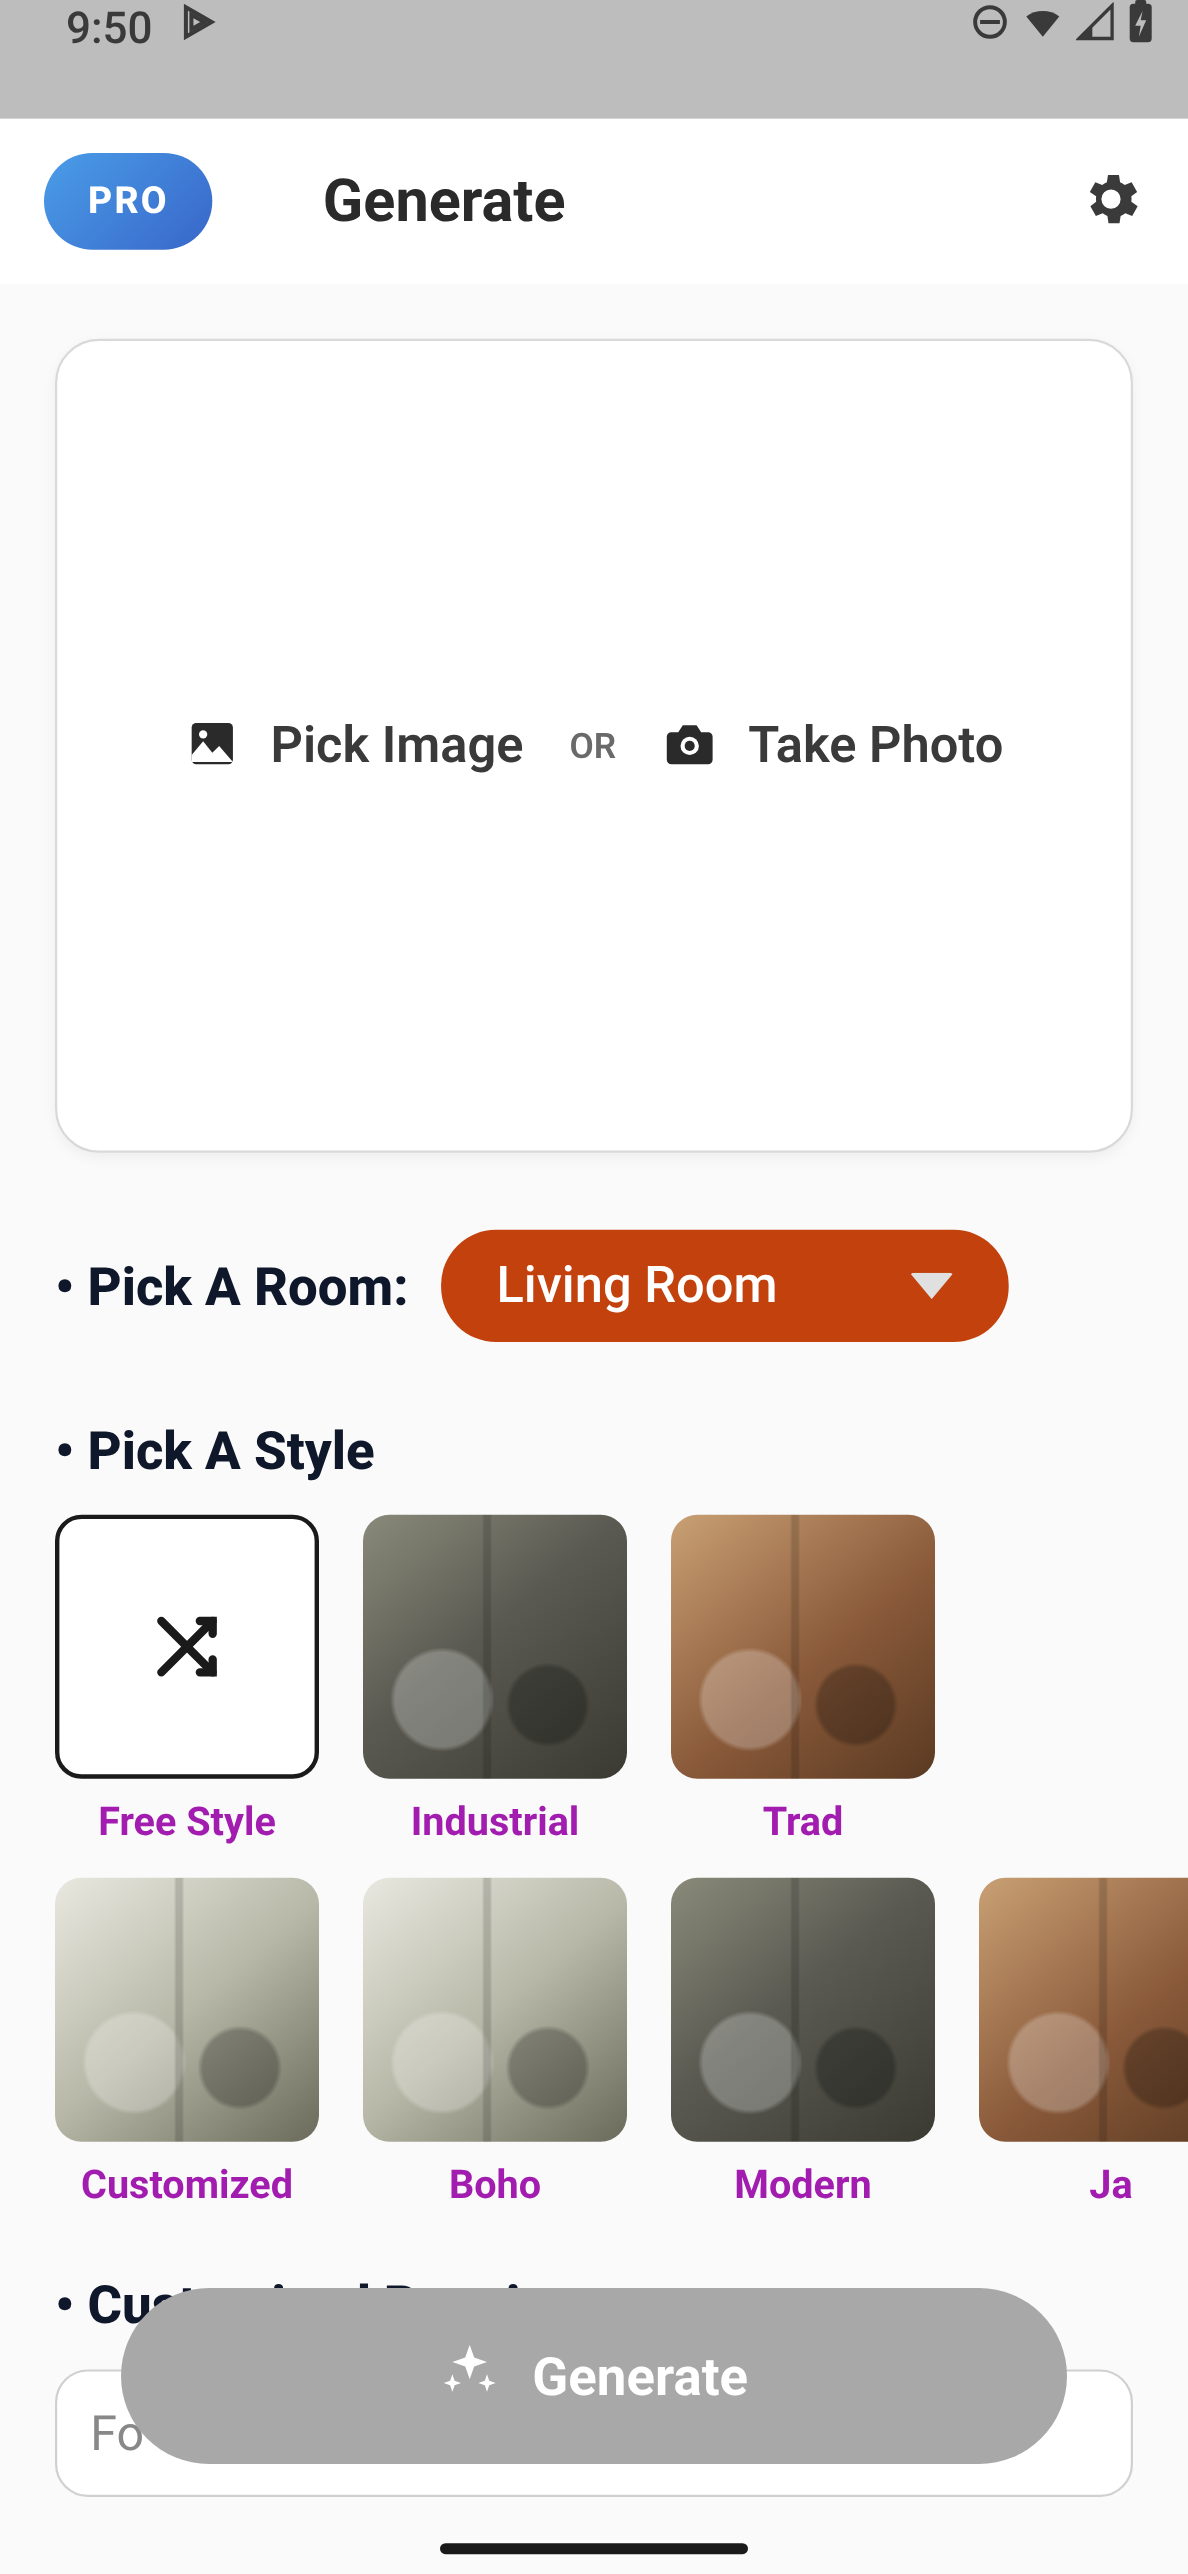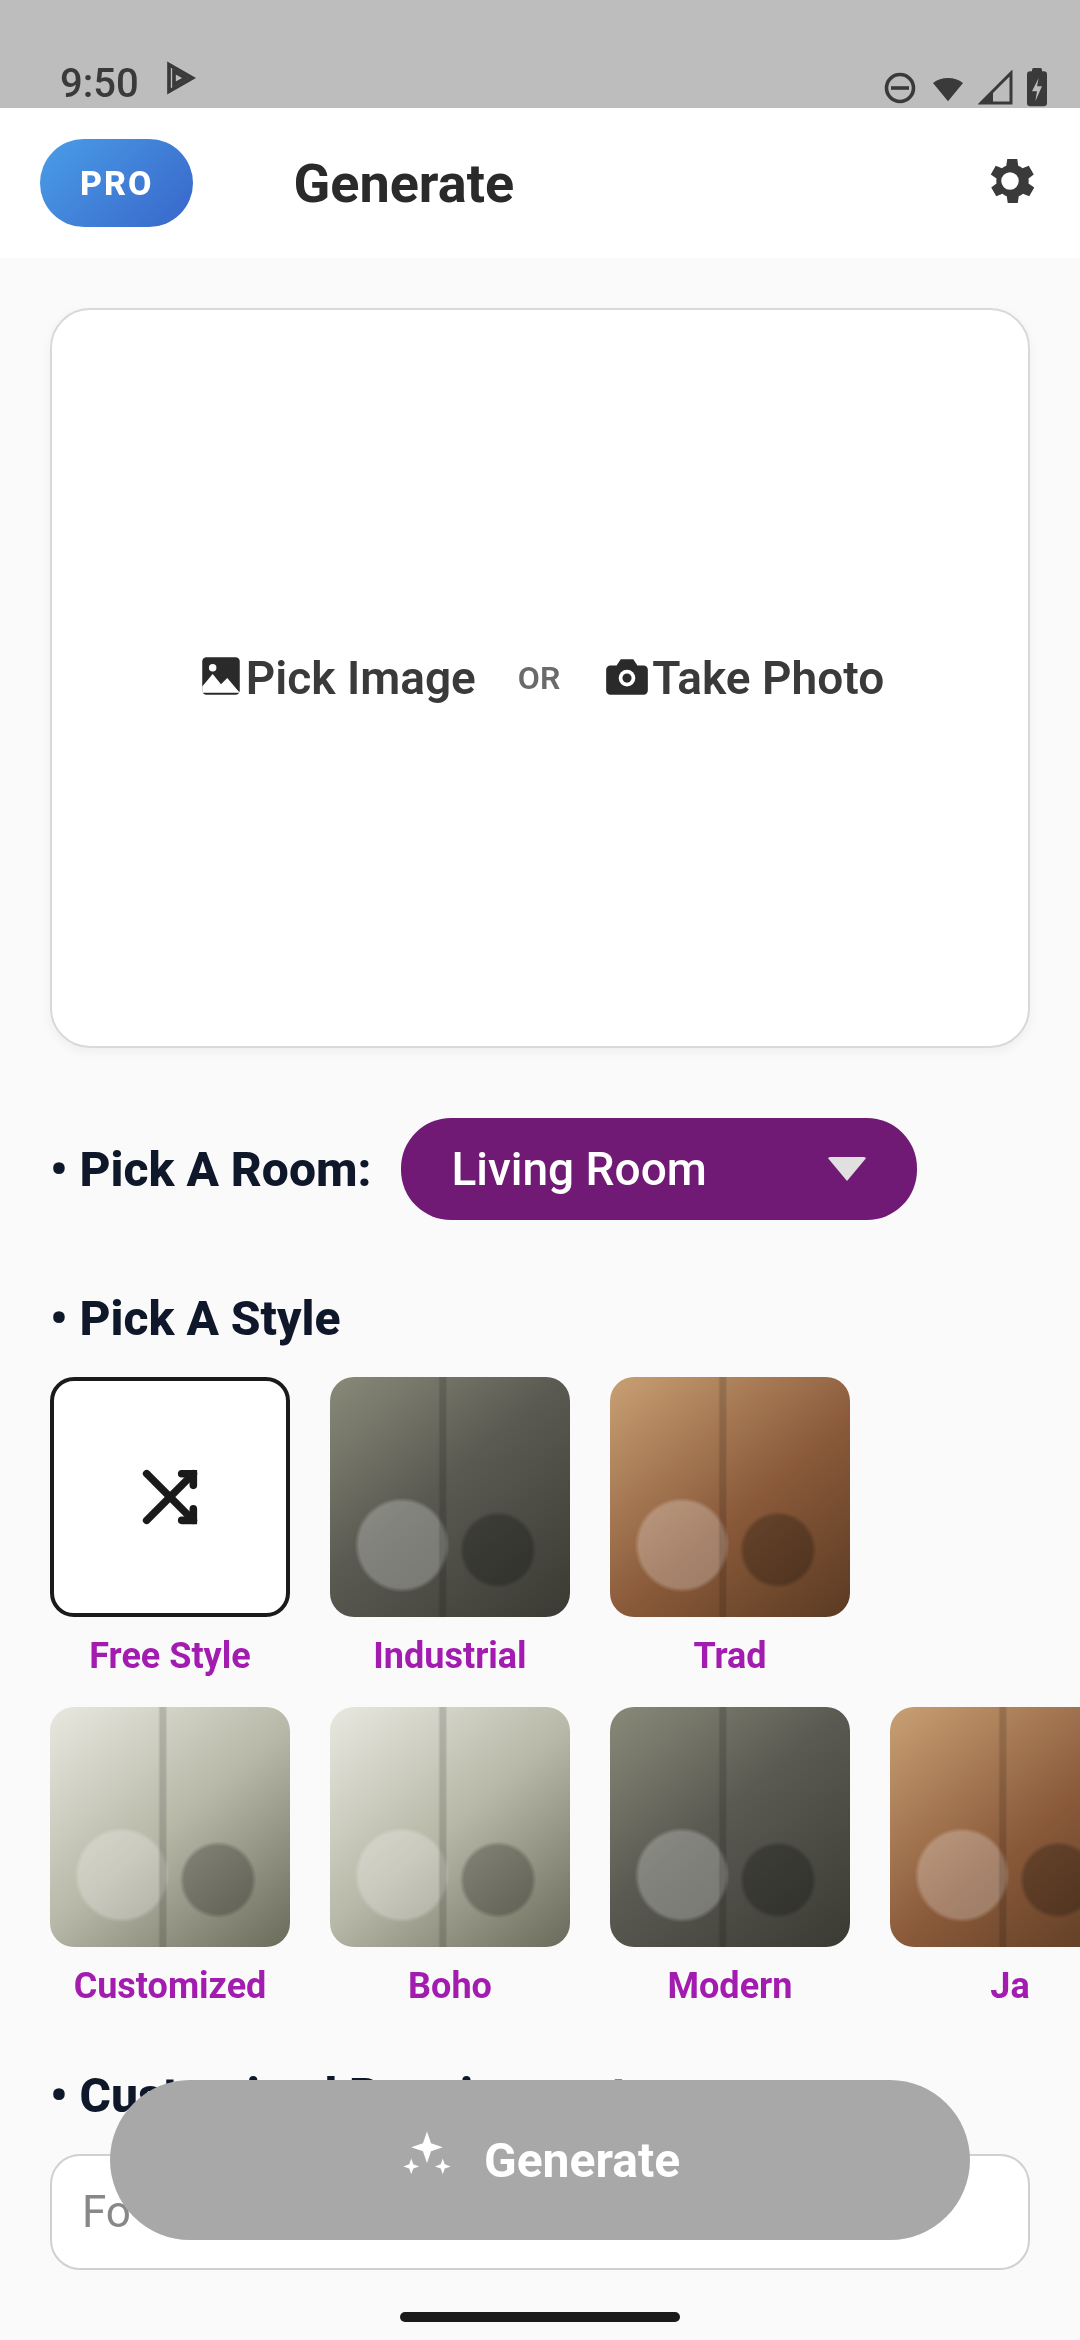--- a/index.html
+++ b/index.html
@@ -8,21 +8,21 @@
     height: 2340px;
     font-family: -apple-system, BlinkMacSystemFont, "Segoe UI", Roboto, sans-serif;
     background: #fafafa;
     overflow: hidden;
     position: relative;
   }
   .status-bar {
     height: 108px;
     background: #bdbdbd;
     display: flex;
-    align-items: flex-end;
+    align-items: flex-start;
     justify-content: space-between;
     padding: 0 30px 0 60px;
     font-size: 40px;
     font-weight: 500;
     color: #3a3a3a;
   }
   .status-left { display: flex; align-items: center; gap: 20px; }
   .status-right { display: flex; align-items: center; gap: 10px; }
   .status-right svg { display: block; }
   .app-header {
@@ -54,37 +54,37 @@
     border: 2px solid #d9d9d9;
     border-radius: 40px;
     height: 740px;
     display: flex;
     align-items: center;
     justify-content: center;
     background: #fff;
     box-shadow: 0 4px 12px rgba(0,0,0,0.05);
   }
   .upload-inner { display: flex; align-items: center; gap: 42px; }
-  .upload-action { display: flex; align-items: flex-start; }
+  .upload-action { display: flex; align-items: flex-start; gap: 28px; }
   .upload-action-text { font-size: 46px; font-weight: 600; color: #3a3a3a; }
   .or-divider { font-size: 32px; font-weight: 600; color: #6a6a6a; }
   .section-row {
     display: flex;
     align-items: center;
     gap: 30px;
     margin-top: 70px;
   }
   .section-label {
     font-size: 48px;
     font-weight: 800;
     color: #0f172a;
   }
   .section-label::before { content: "• "; }
   .room-select {
-    background: #701a75;
+    background: #c2410c;
     color: #fff;
     border-radius: 50px;
     padding: 24px 50px;
     display: flex;
     align-items: center;
     gap: 120px;
     font-size: 46px;
     font-weight: 500;
   }
   .caret-down {

